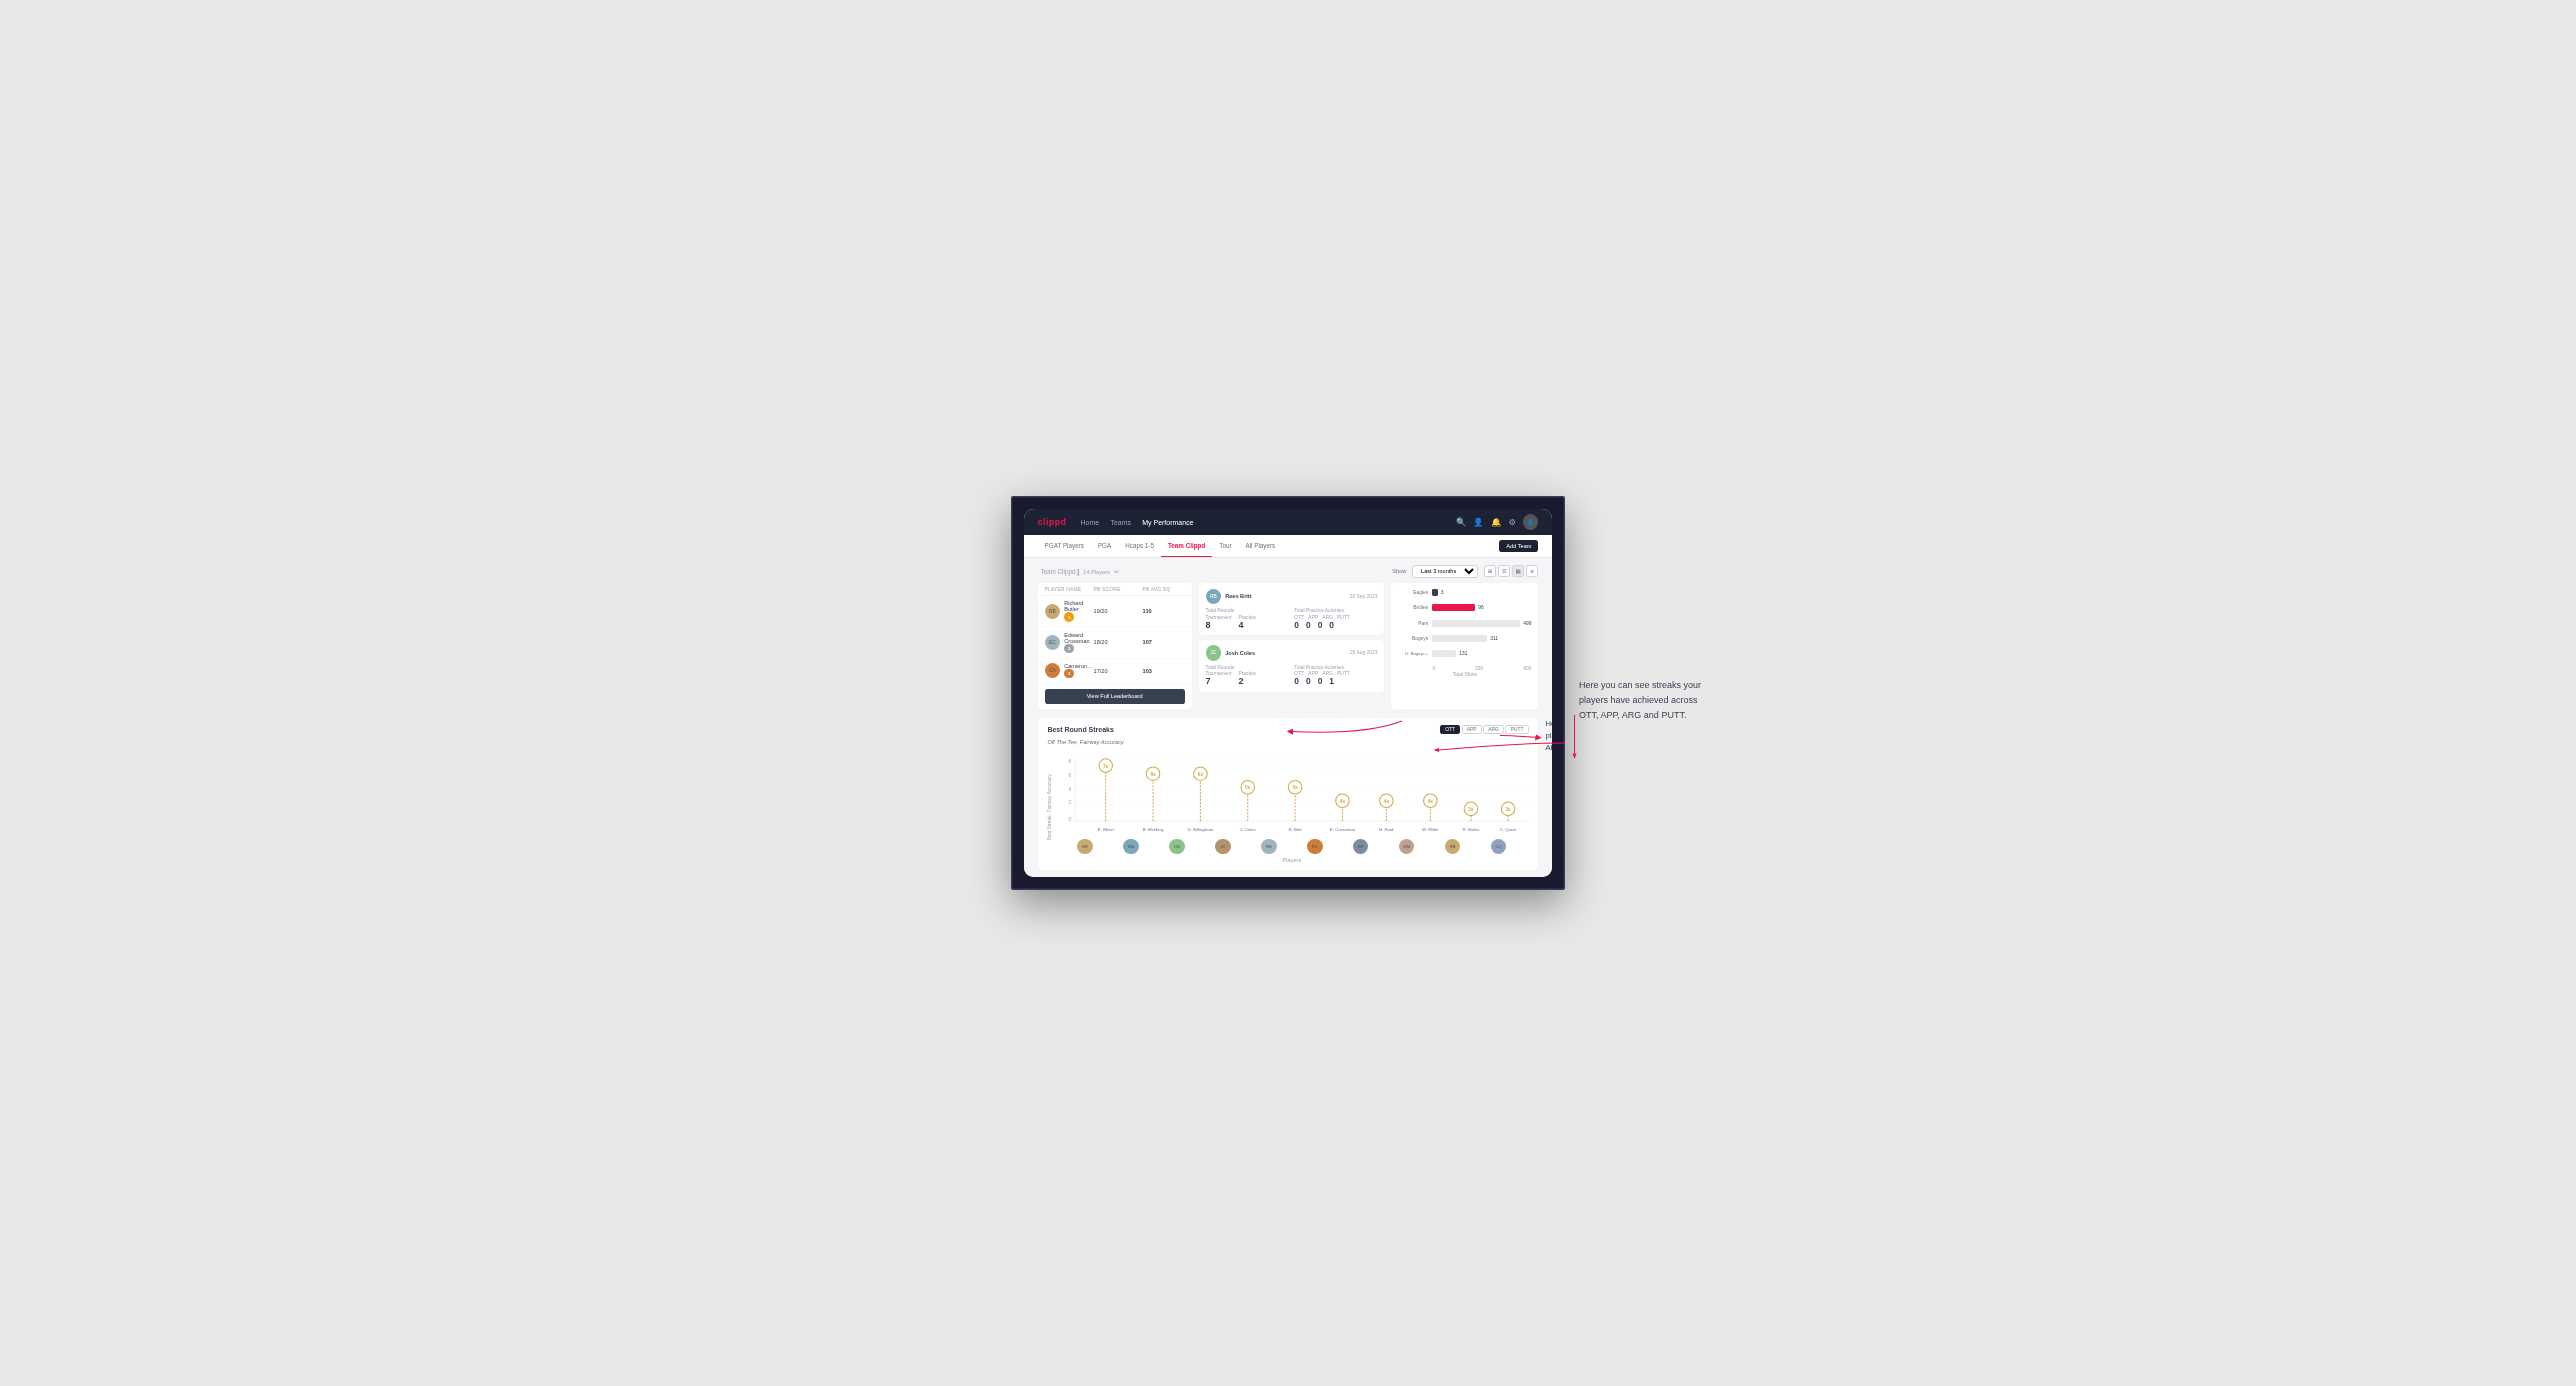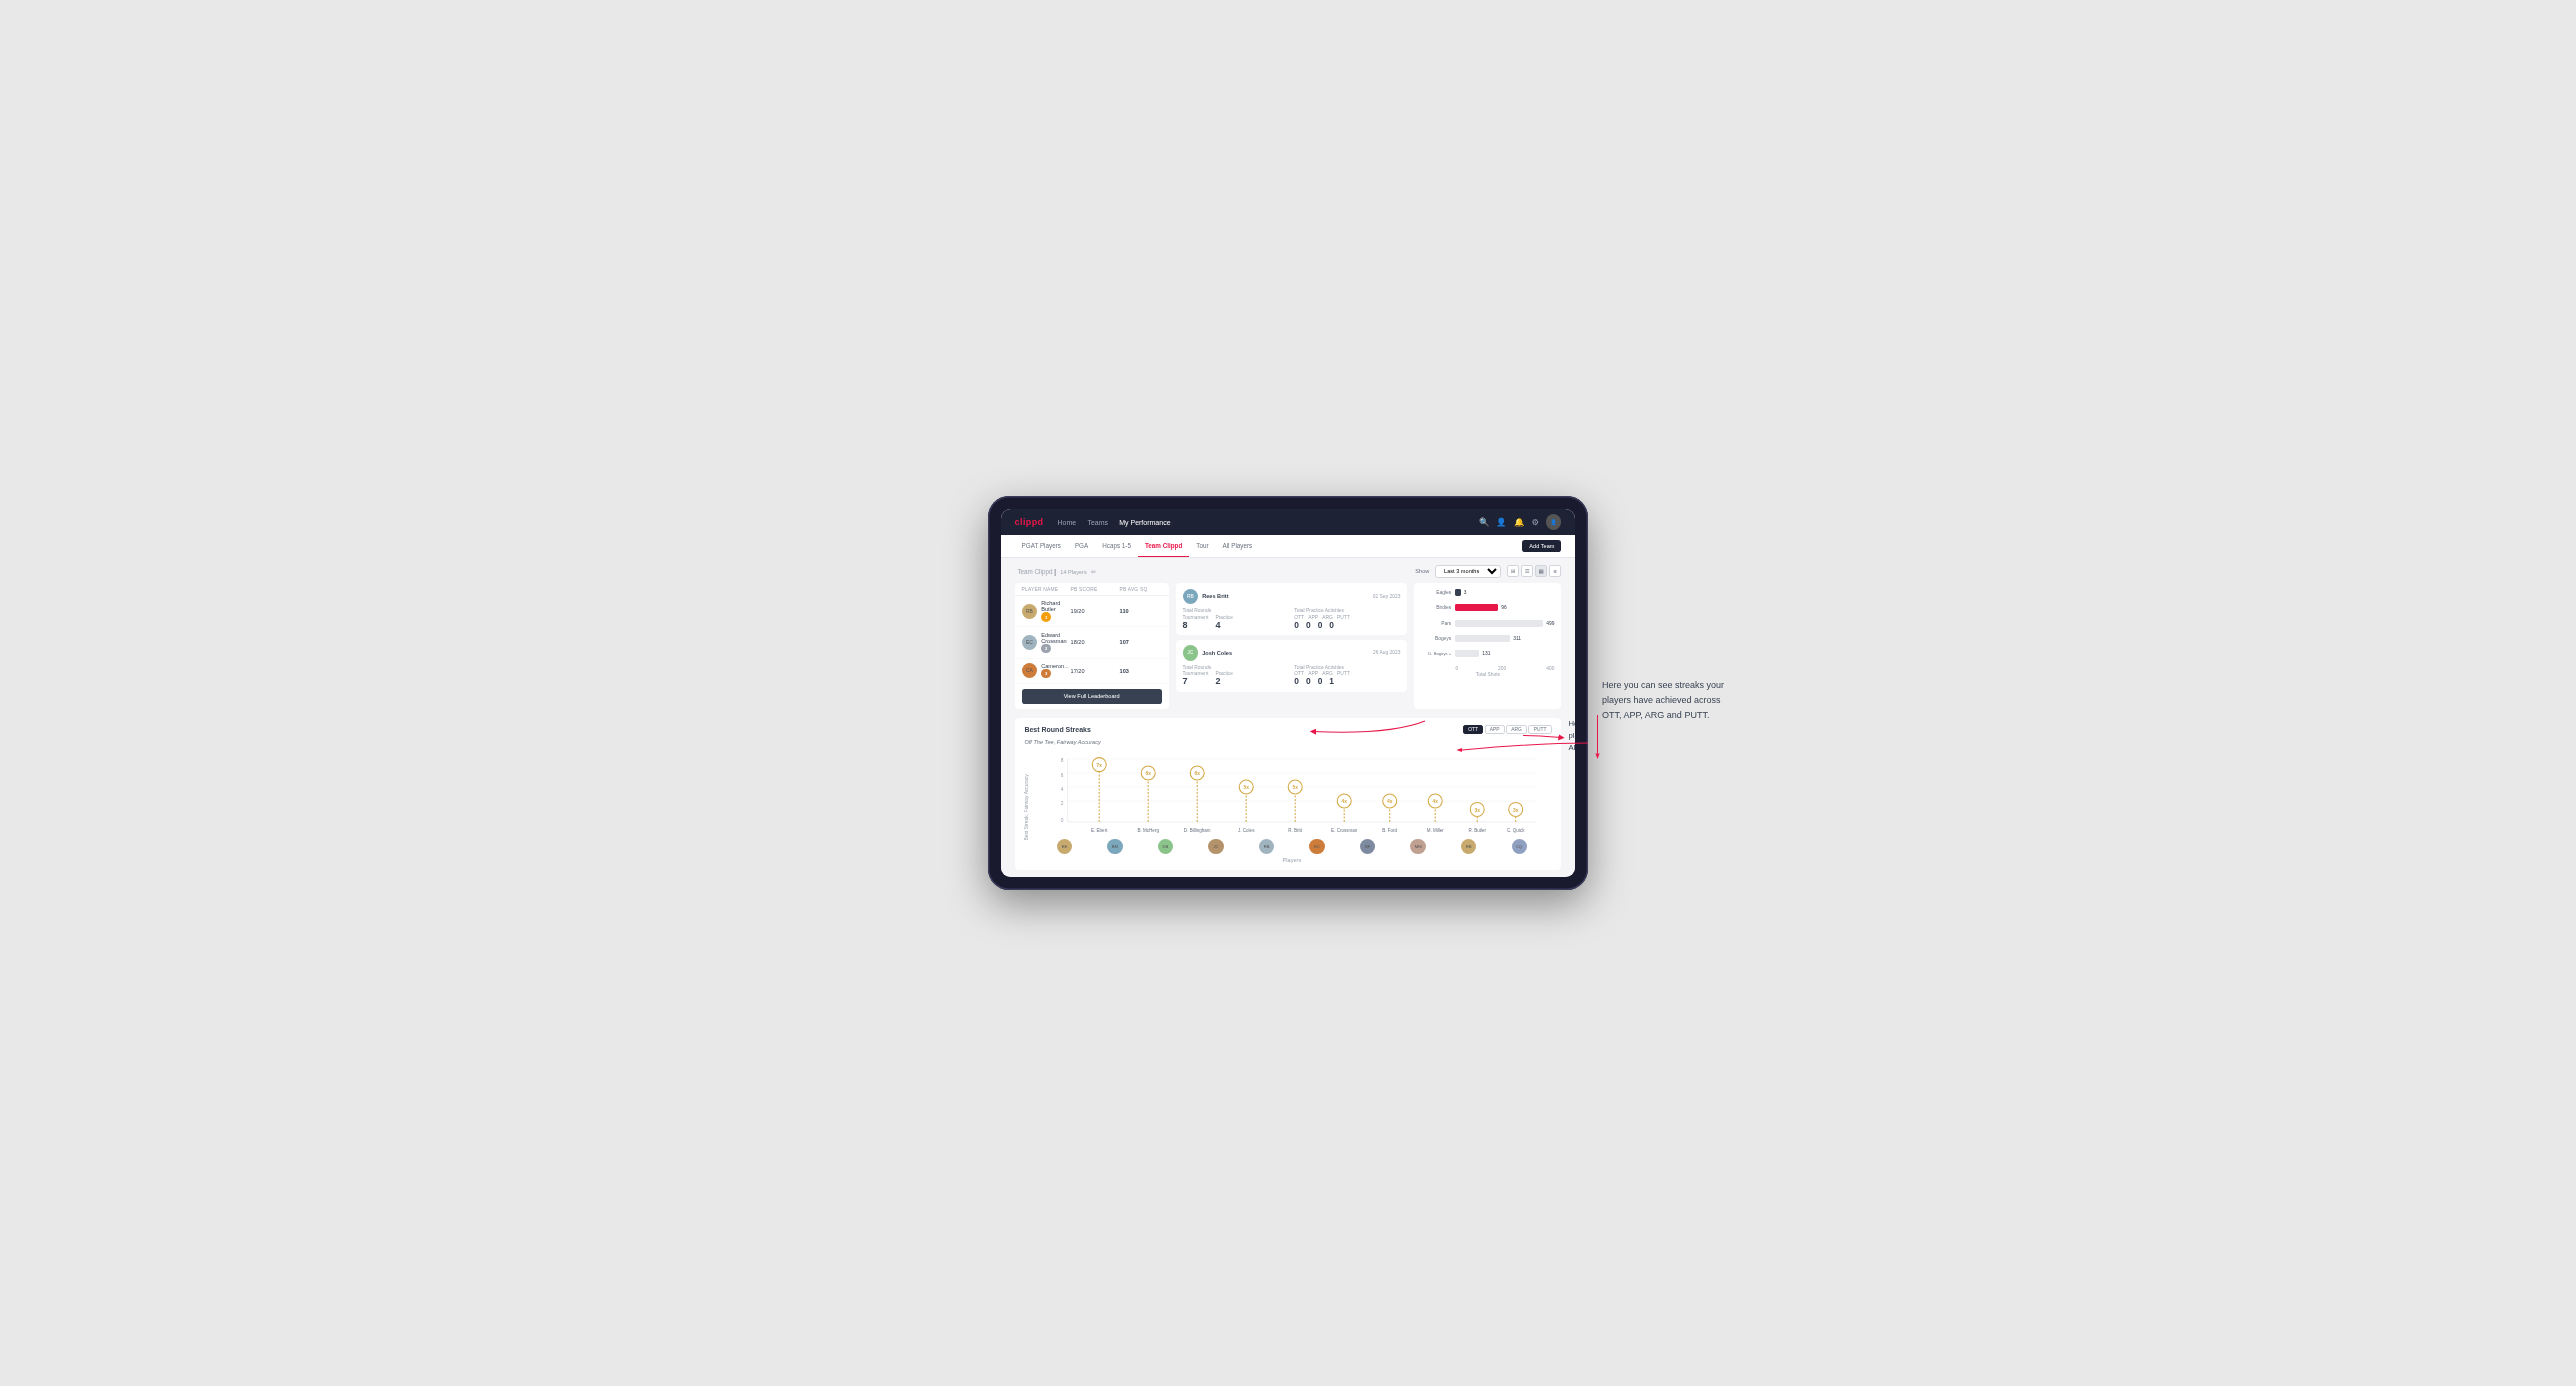--- a/index.html
+++ b/index.html
@@ -5,23 +5,23 @@
     * { box-sizing: border-box; margin: 0; padding: 0; }
     body {
       background: #e8e8e8;
       display: flex;
       justify-content: center;
       align-items: center;
       min-height: 100vh;
       font-family: -apple-system, BlinkMacSystemFont, 'Segoe UI', sans-serif;
     }
     .tablet-frame {
-      width: 600px;
+      width: 554px;
       background: #1a1a2e;
-      border-radius: 21px;
+      border-radius: 3px;
       padding: 12.6px;
       box-shadow: 0 14px 42px rgba(0,0,0,0.4), inset 0 0 0 1.4px #3a3a5c;
     }
     .tablet-screen {
       background: #f5f5f7;
       border-radius: 9.8px;
       overflow: hidden;
     }
     
     .navbar {

